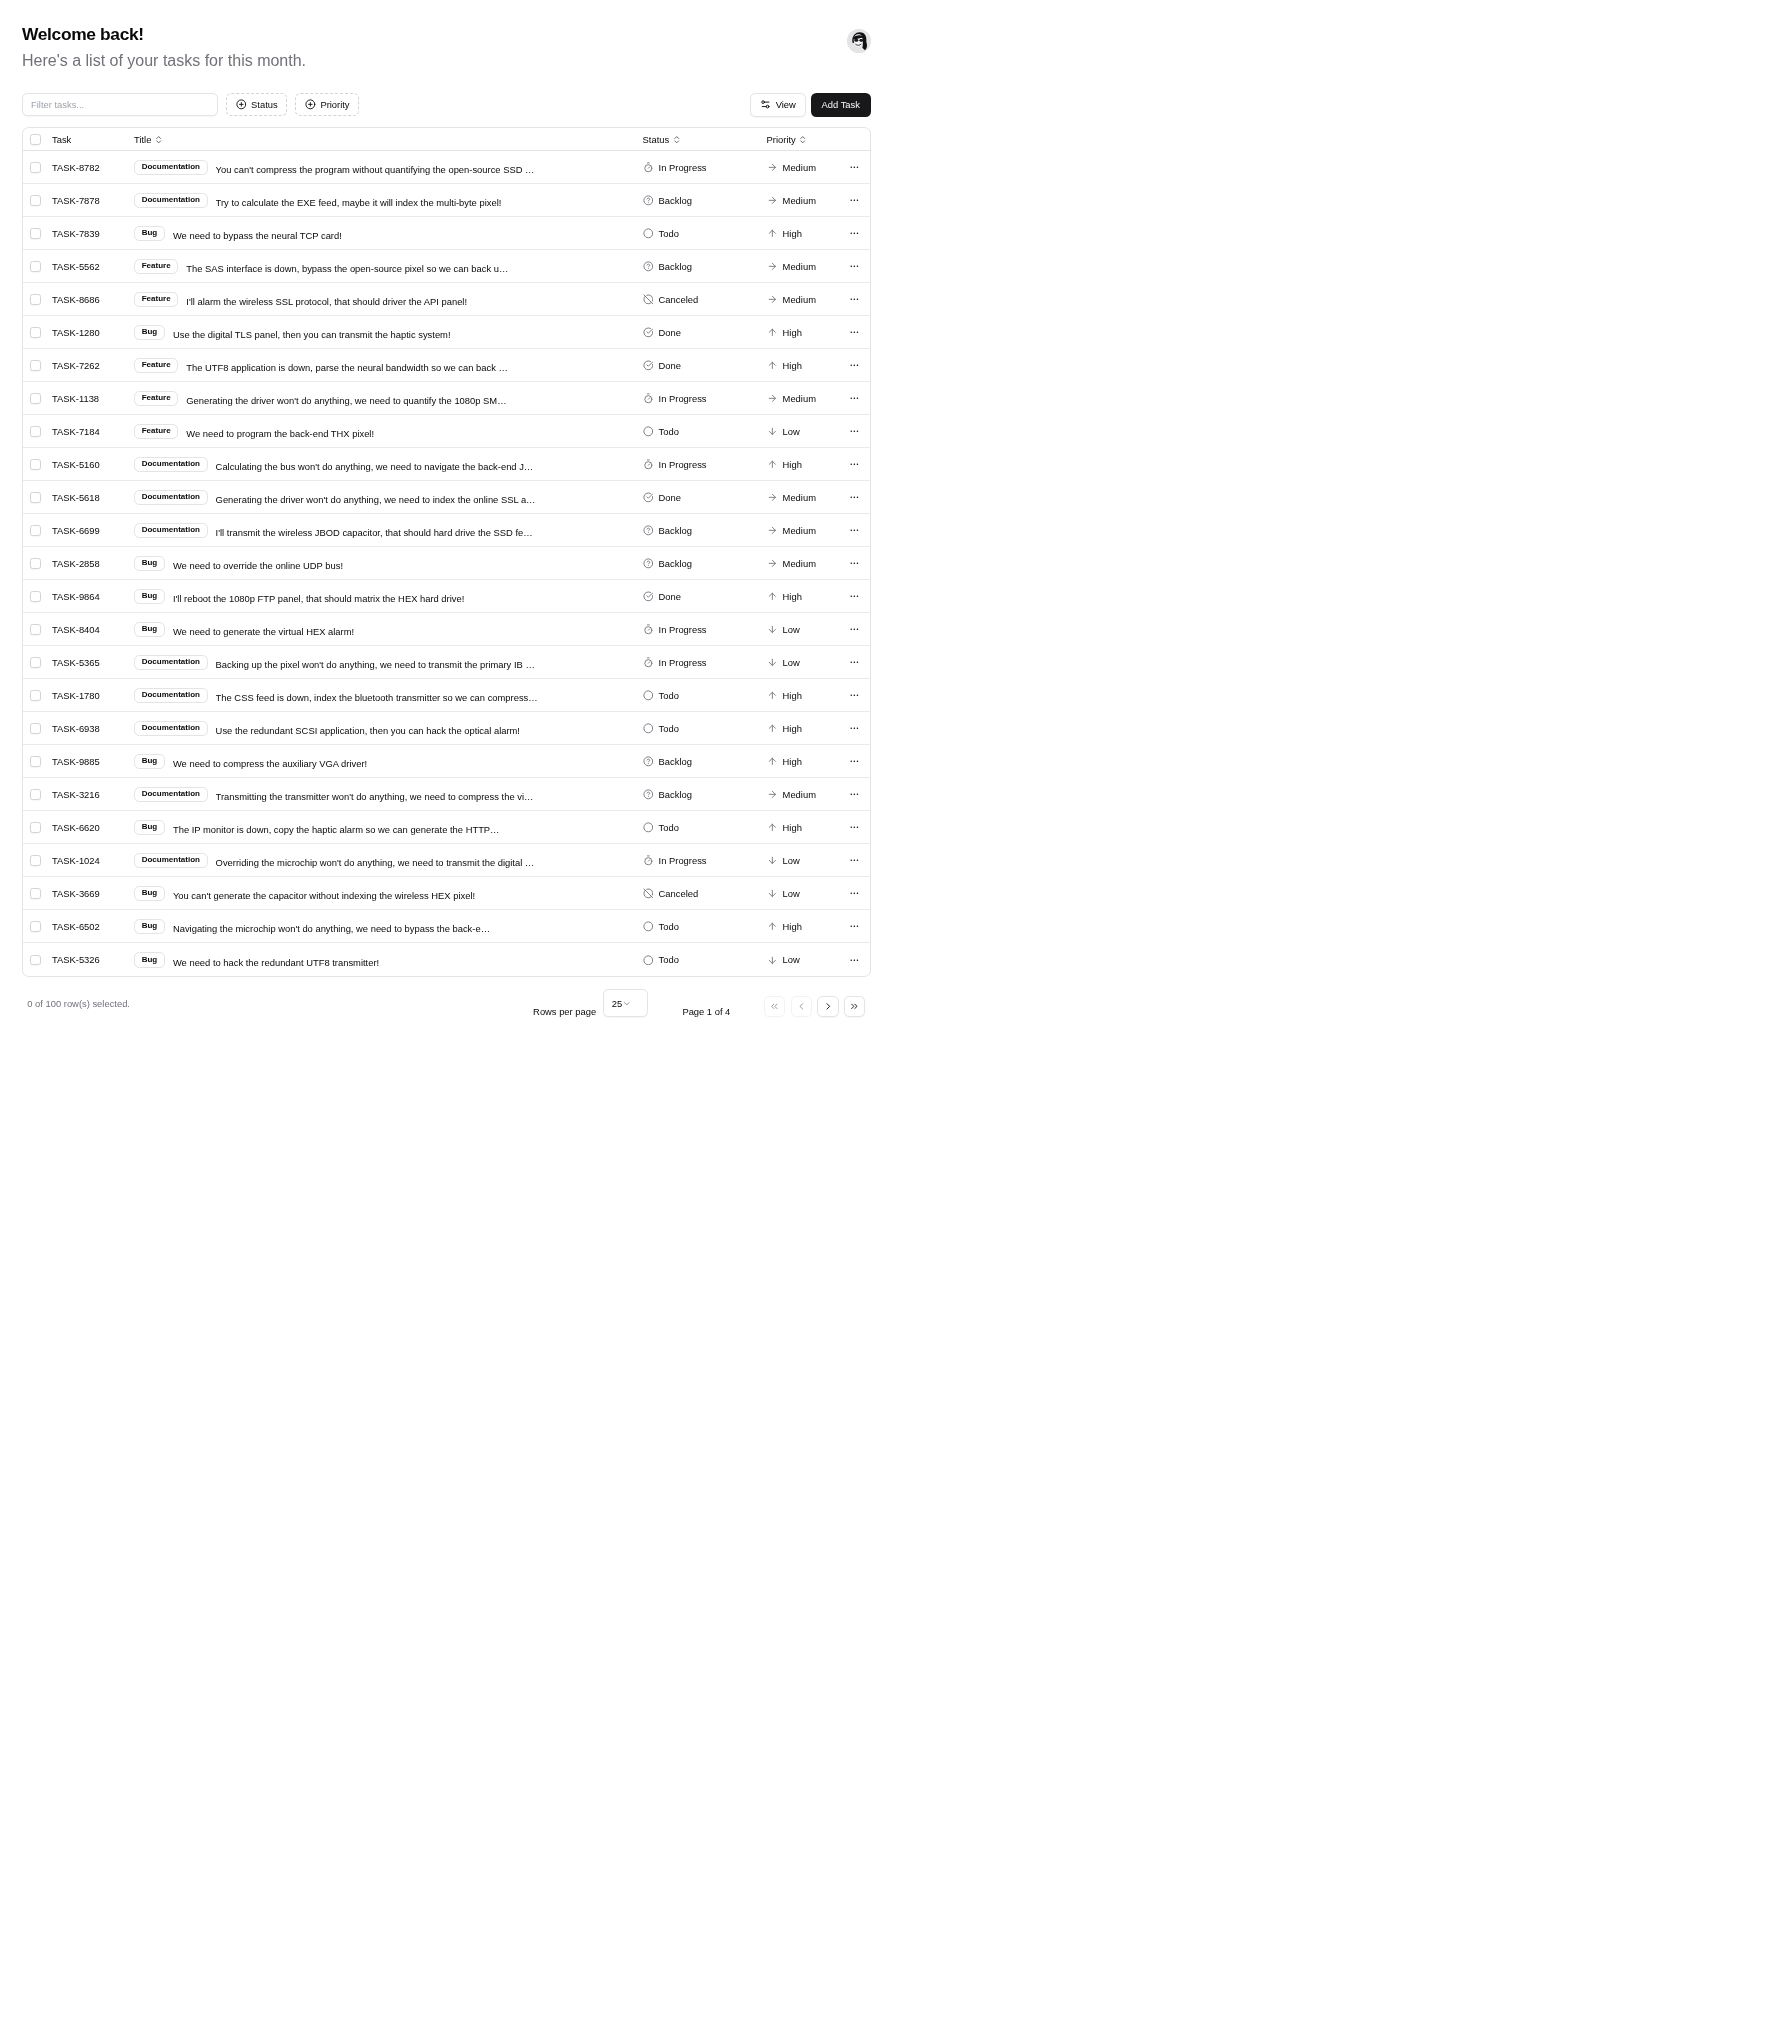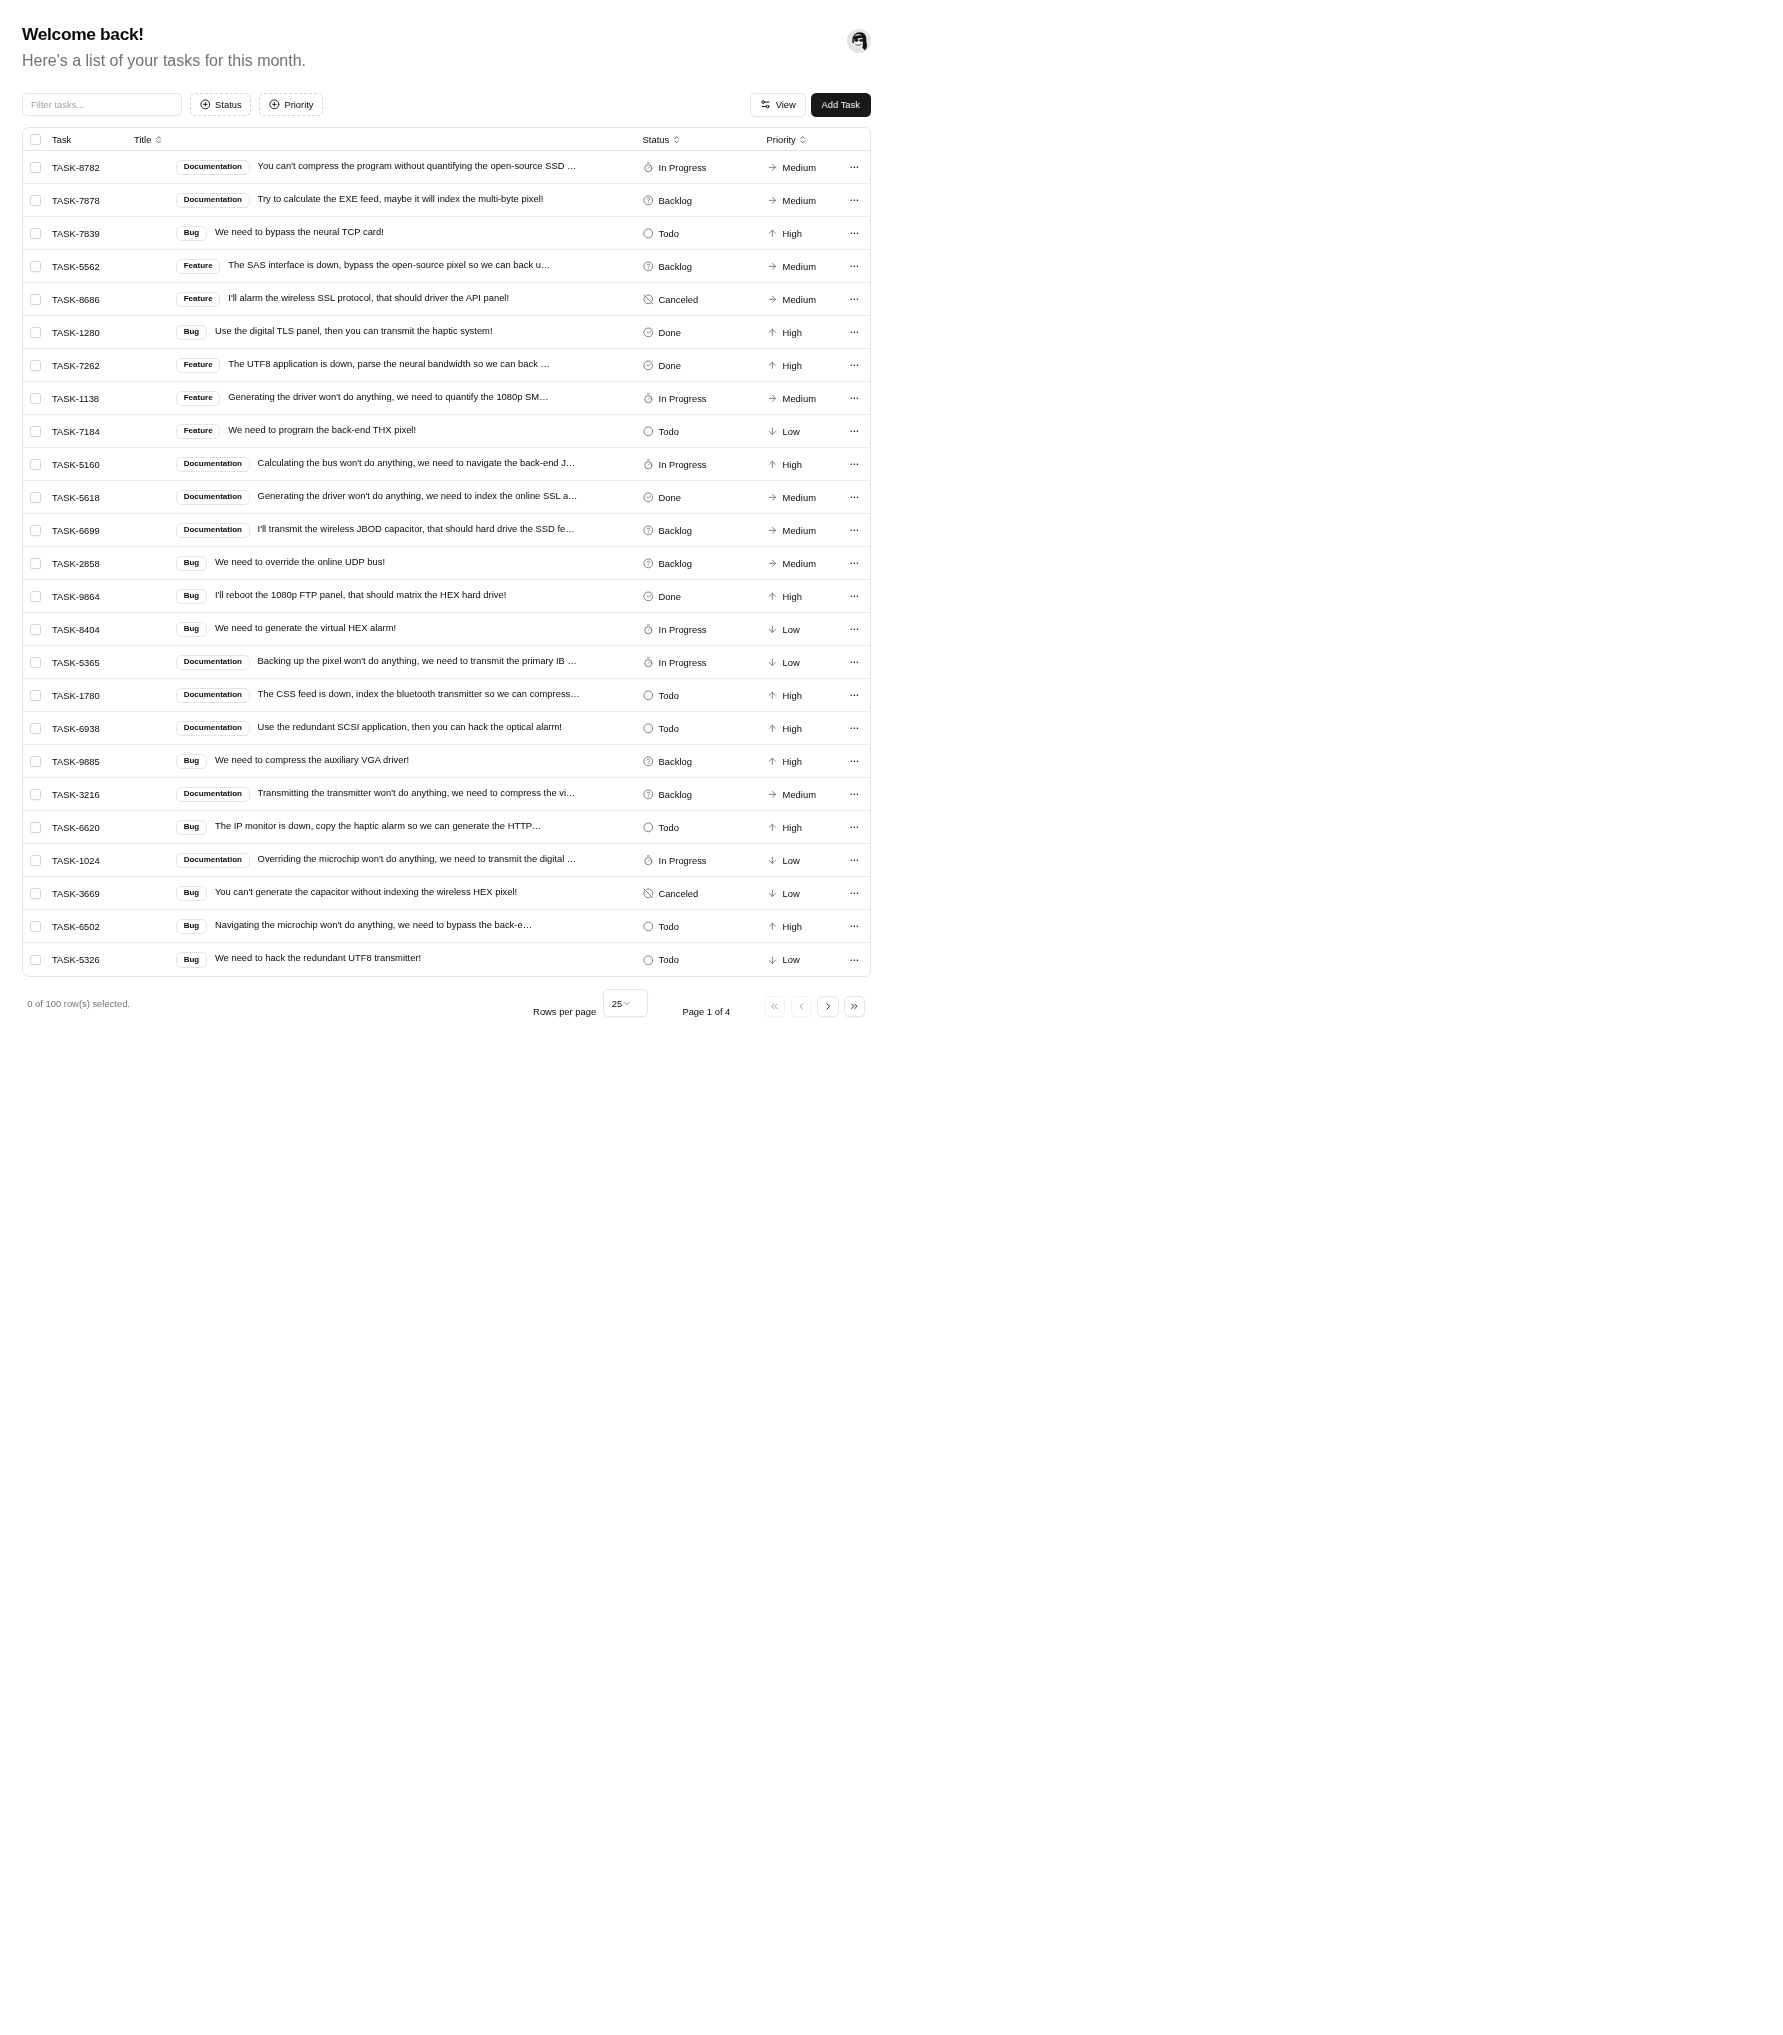--- a/index.html
+++ b/index.html
@@ -18,21 +18,21 @@
   .page-subtitle { margin-top:6.7px; font-size:16px; color:#71717a; }
   .avatar {
     position:absolute; top:5.3px; right:0;
     width:24px; height:24px; border-radius:50%;
     background:#e4e4e7; overflow:hidden; cursor:pointer;
   }
 
   
   .toolbar { display:flex; align-items:center; margin-bottom:10.7px; }
   .filter-input {
-    width:160px; height:23px;
+    width:196px; height:23px;
     border:0.7px solid #e4e4e7; border-radius:5.3px;
     padding:0 8px; font-size:9.4px; color:#09090b;
     font-family:inherit; outline:none; background:#fff;
     box-shadow:0 0.7px 1.3px rgba(0,0,0,.03);
   }
   .filter-input::placeholder { color:#9ca3af; }
   .chip-btn {
     display:inline-flex; align-items:center; gap:4.7px;
     height:23px; padding:0 8.7px; margin-left:8px;
     border:0.7px dashed #d4d4d8; border-radius:5.3px; background:#fff;
@@ -71,21 +71,21 @@
   .thead-row { height:23px; border-bottom:0.7px solid #e4e4e7; }
   .th { font-weight:400; color:#09090b; display:flex; align-items:center; gap:2.7px; }
   .th.sortable { cursor:pointer; }
   .sort-icon { display:inline-flex; color:#3f3f46; }
   .cell-check { padding-left:7.4px; display:flex; align-items:center; }
   .checkbox {
     width:10.7px; height:10.7px; border:0.7px solid #d4d4d8; border-radius:2.7px;
     background:#fff; cursor:pointer; box-shadow:0 0.7px 1.3px rgba(0,0,0,.05);
   }
   .cell-id { font-size:9.4px; color:#09090b; white-space:nowrap; }
-  .cell-title { display:flex; align-items:flex-start; gap:8px; min-width:0; padding-right:10.7px;margin-left:42px; }
+  .cell-title { display:flex; align-items:flex-end; gap:8px; min-width:0; padding-right:10.7px; }
   .badge {
     flex:none; display:inline-flex; align-items:center;
     border:0.7px solid #e4e4e7; border-radius:5.3px;
     padding:1.3px 6.7px; font-size:8px; font-weight:600; color:#09090b;
     background:#fff; line-height:10.7px;
   }
   .title-text {
     font-weight:500; white-space:nowrap; overflow:hidden;
     color:#09090b;
   }

